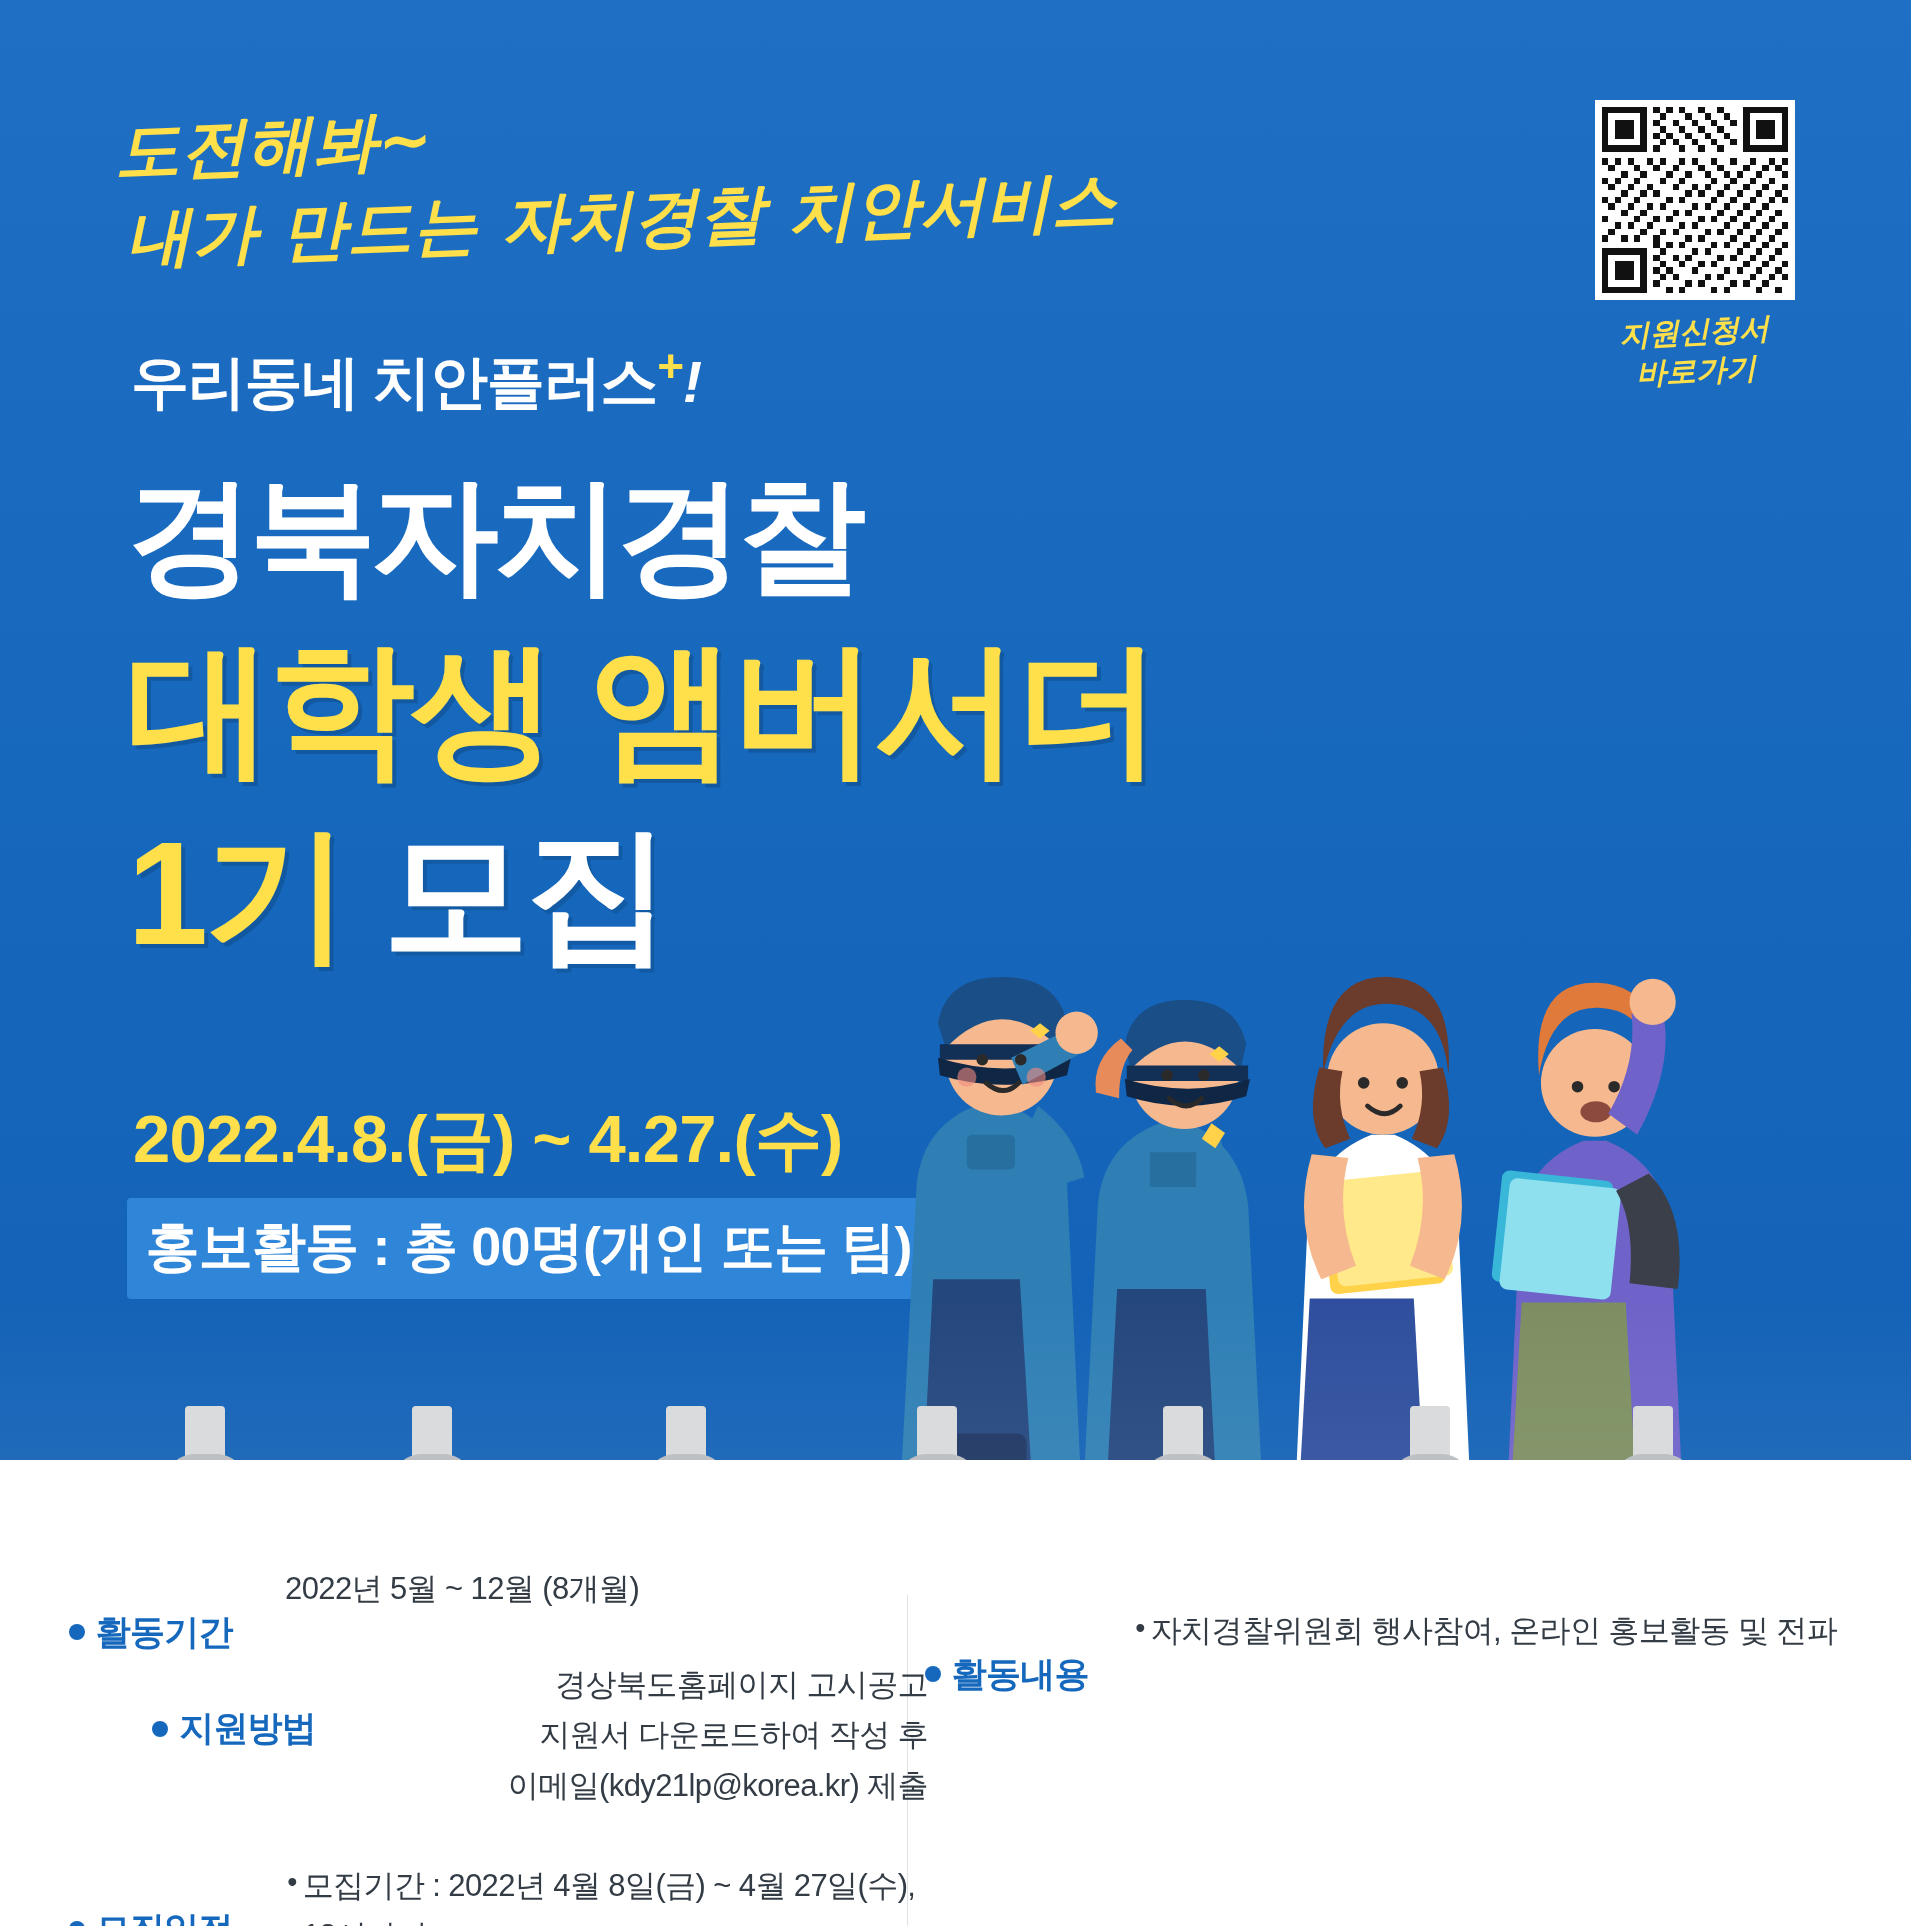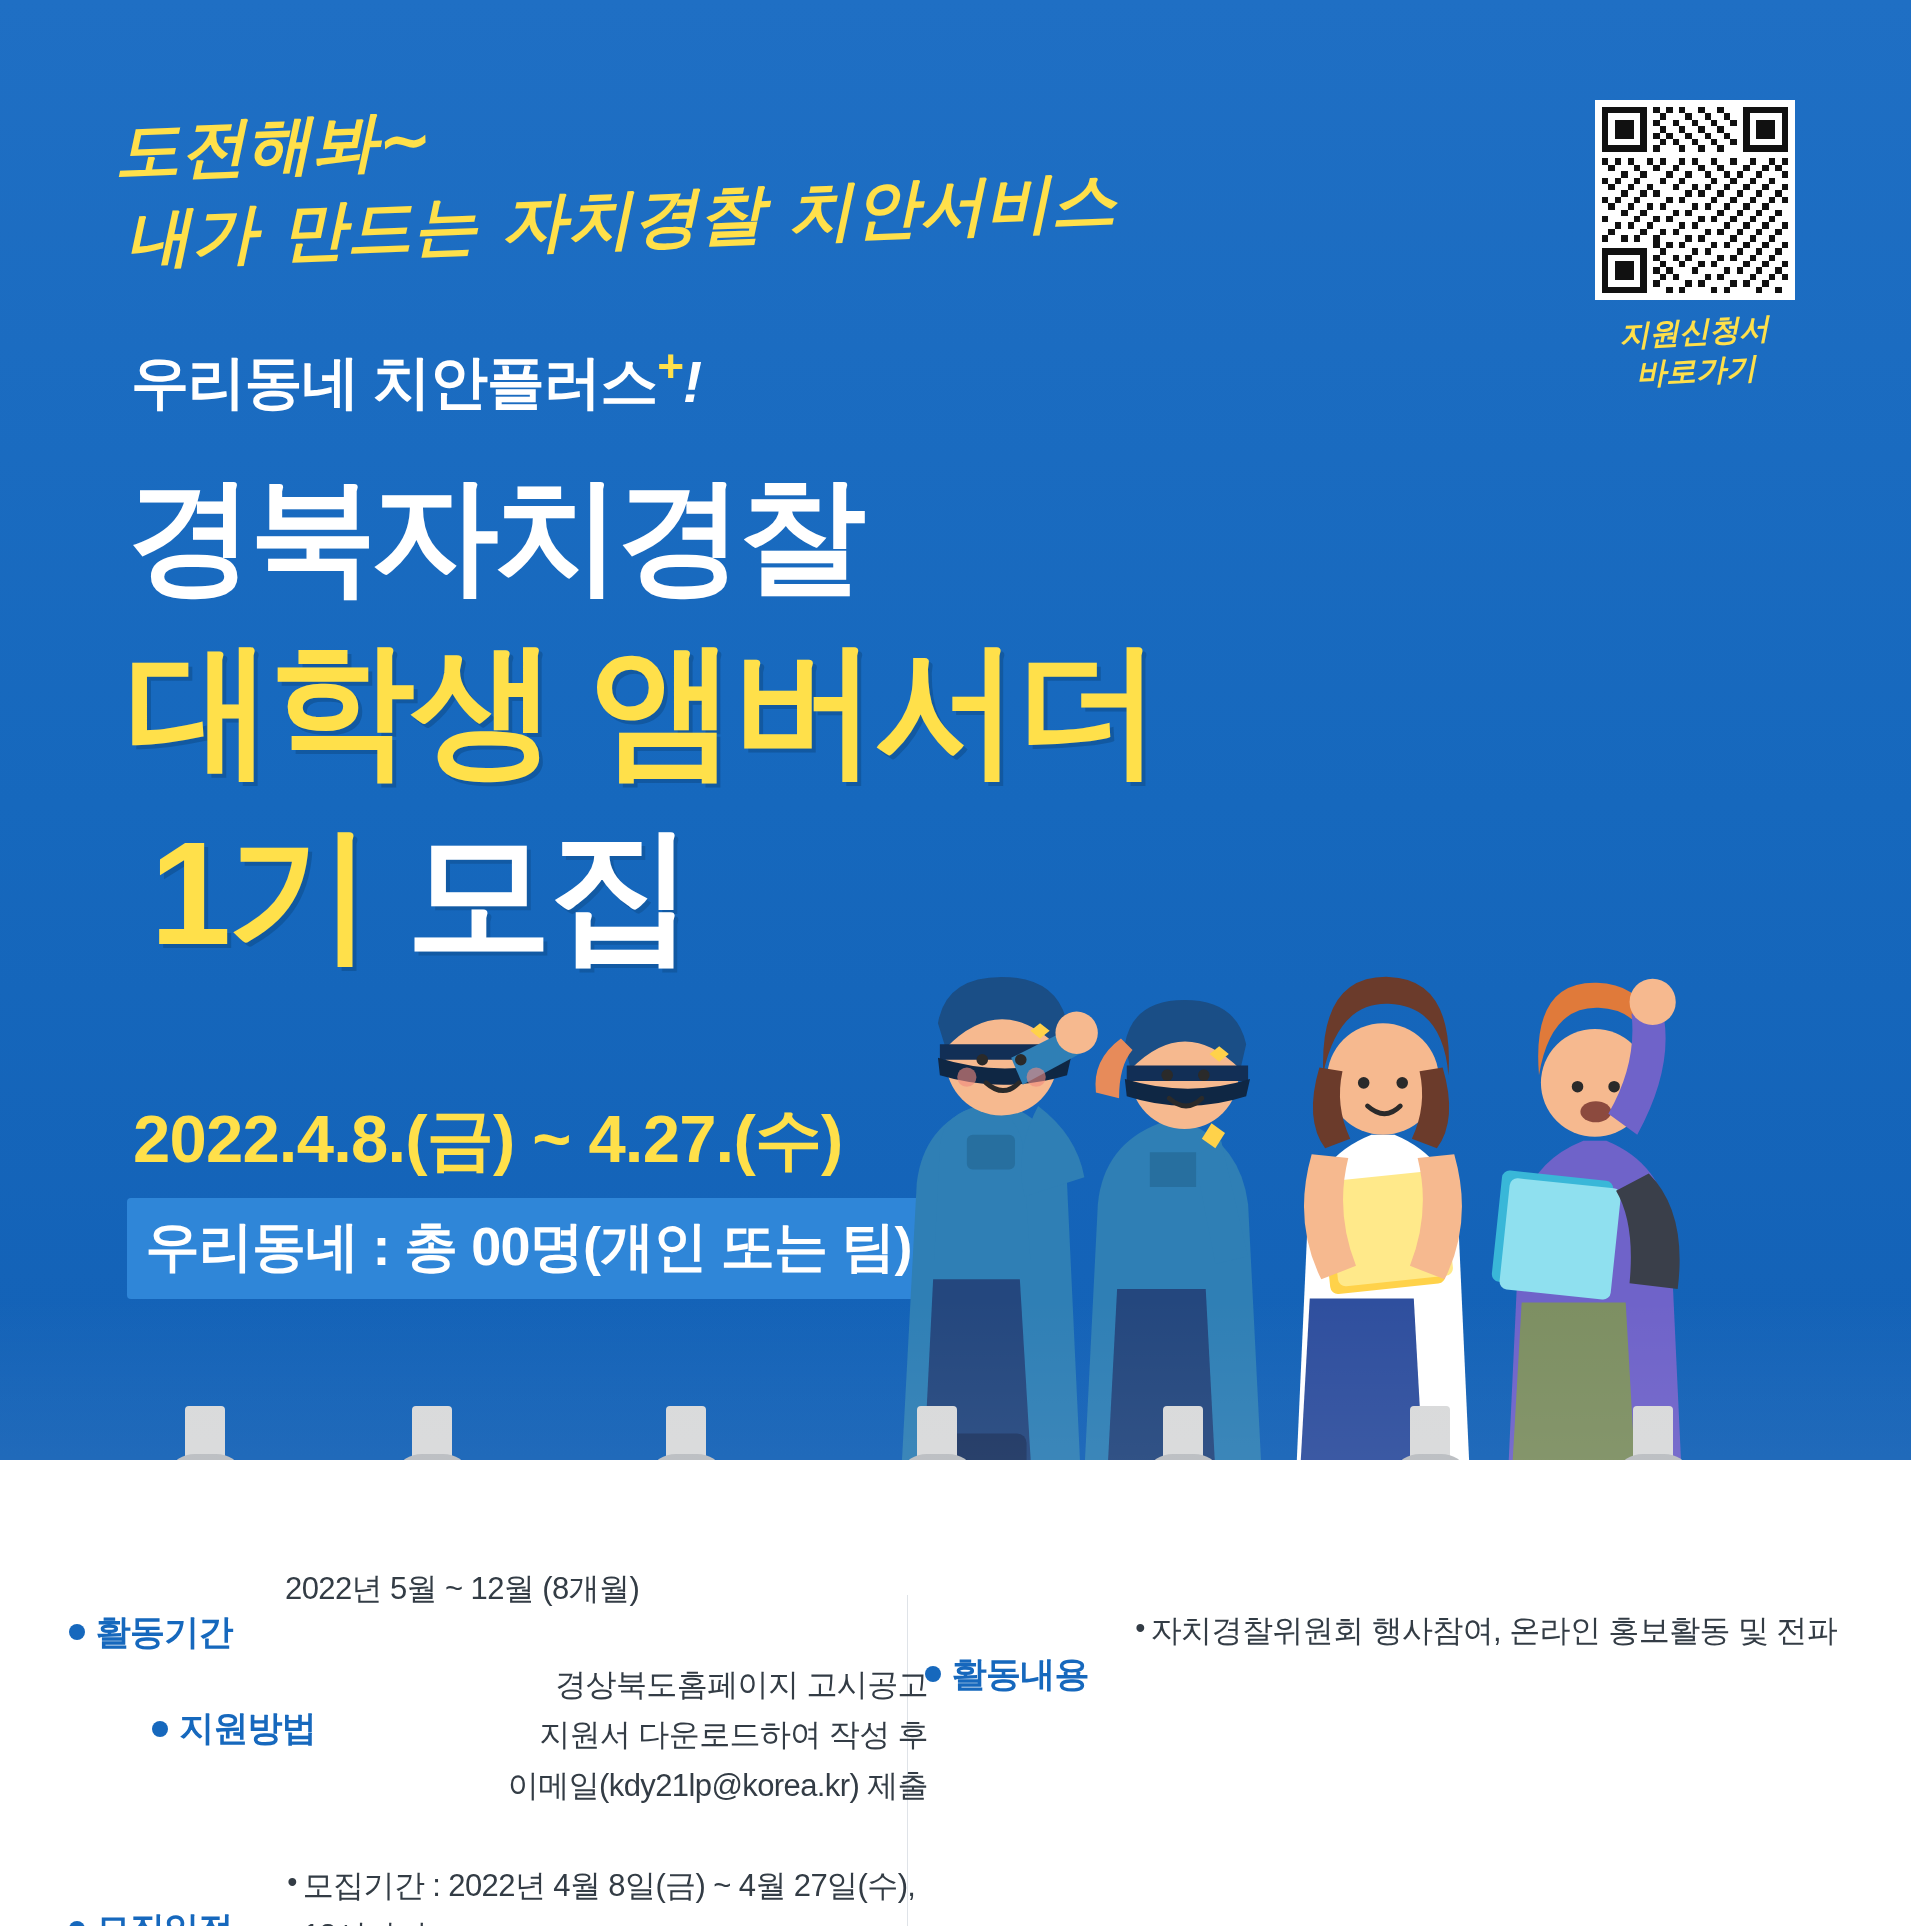--- a/index.html
+++ b/index.html
@@ -49,21 +49,20 @@
   .title2{
     position:absolute;left:127px;top:636px;
     color:#ffe04a;font-size:146px;font-weight:800;letter-spacing:-3.9px;
     line-height:1;
     text-shadow:3.9px 3.9px 0 rgba(10,60,110,.35);
   }
   .title3{
     position:absolute;left:127px;top:821px;
     color:#ffe04a;font-size:146px;font-weight:800;letter-spacing:-3.9px;line-height:1;
     text-shadow:3.9px 3.9px 0 rgba(10,60,110,.35);
-    margin-left:23px;
   }
   .title3 .white{color:#ffffff;text-shadow:3.9px 3.9px 0 rgba(10,60,110,.30);}
 
   .period{
     position:absolute;left:133px;top:1094px;
     color:#ffe04a;font-size:67px;font-weight:700;letter-spacing:-0.8px;
   }
   .countbox{
     position:absolute;left:127px;top:1198px;
     background:#2f86d8;color:#ffffff;
@@ -132,21 +131,21 @@
     </div>
 
     <div class="title1">경북자치경찰</div>
     <div class="title2">대학생 앰버서더</div>
     <div class="title3">
       <span>1기</span>
       <span class="white">모집</span>
     </div>
 
     <div class="period">2022.4.8.(금) ~ 4.27.(수)</div>
-    <div class="countbox">우리동네 : 총 00명(개인 또는 팀)</div>
+    <div class="countbox">홍보활동 : 총 00명(개인 또는 팀)</div>
 
     <div class="qrwrap">
       <div class="qr">
         <svg viewBox="0 0 29 29" shape-rendering="crispEdges">
           <rect width="29" height="29" fill="#ffffff"></rect>
           <g fill="#111111">
             <rect x="0" y="0" width="7" height="1"></rect>
               <rect x="0" y="6" width="7" height="1"></rect>
             <rect x="0" y="0" width="1" height="7"></rect>
               <rect x="6" y="0" width="1" height="7"></rect>

